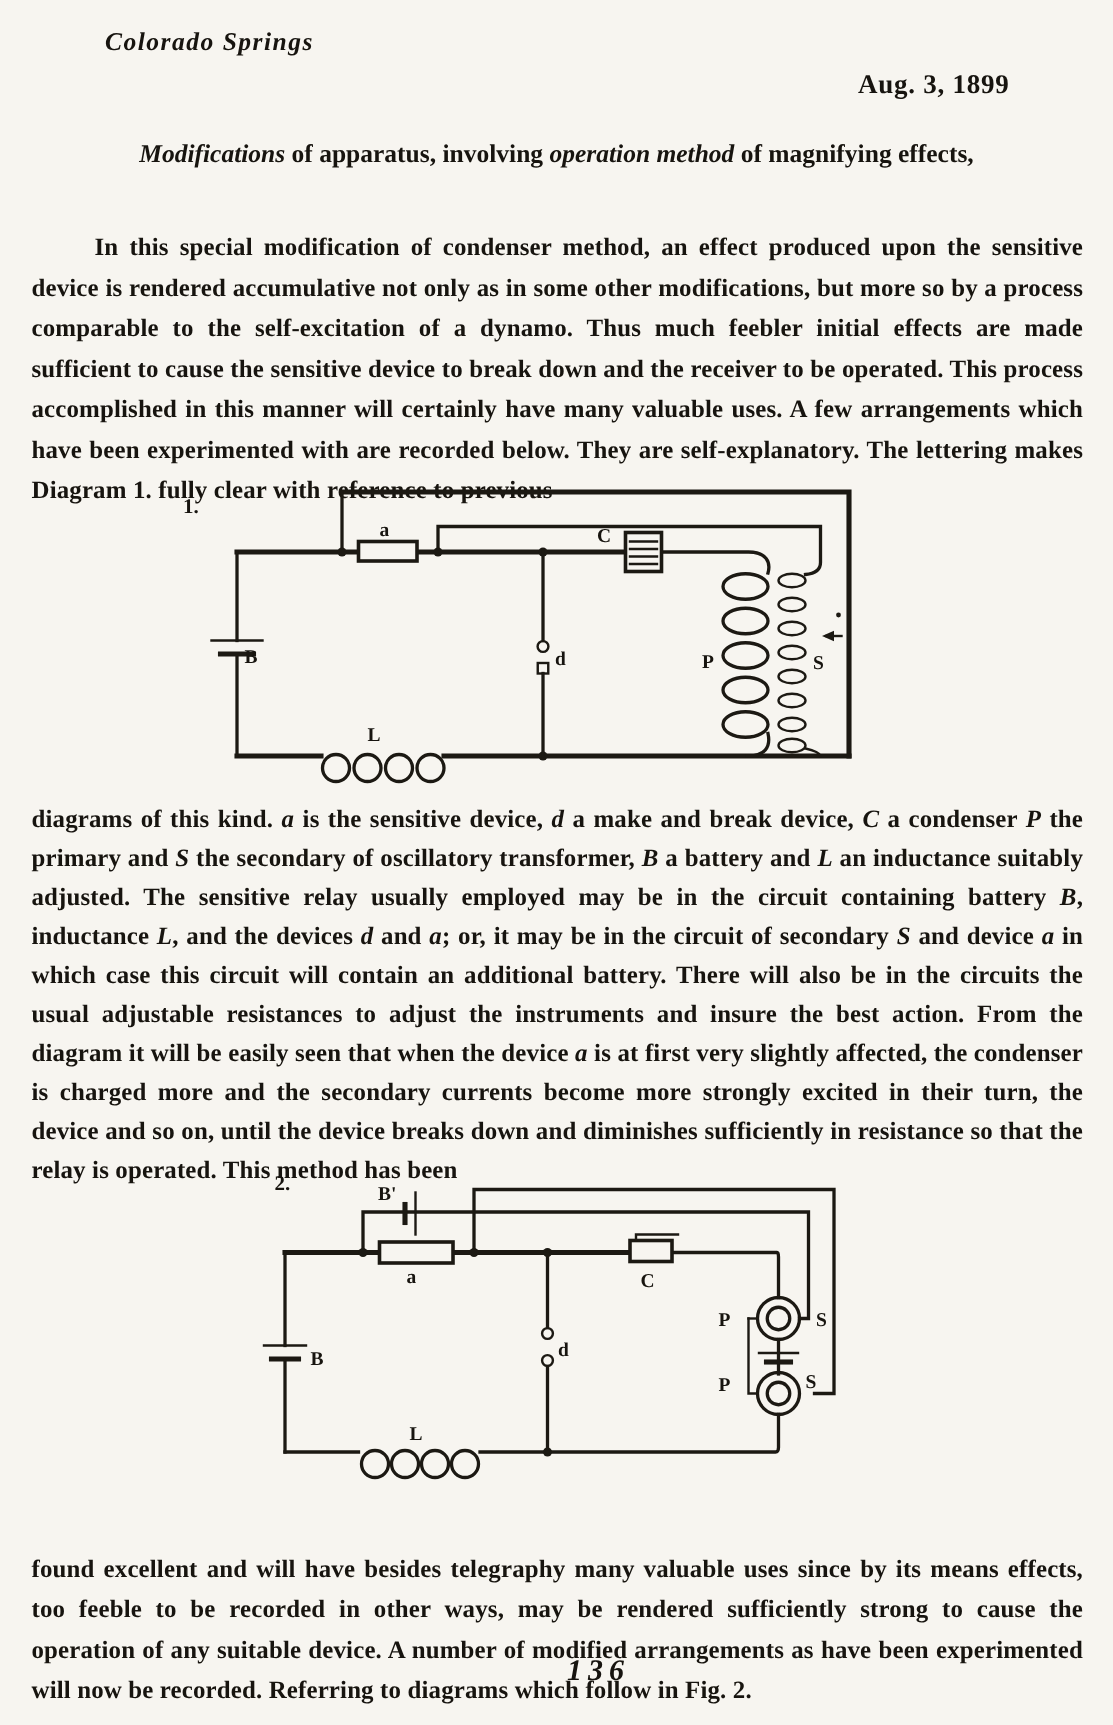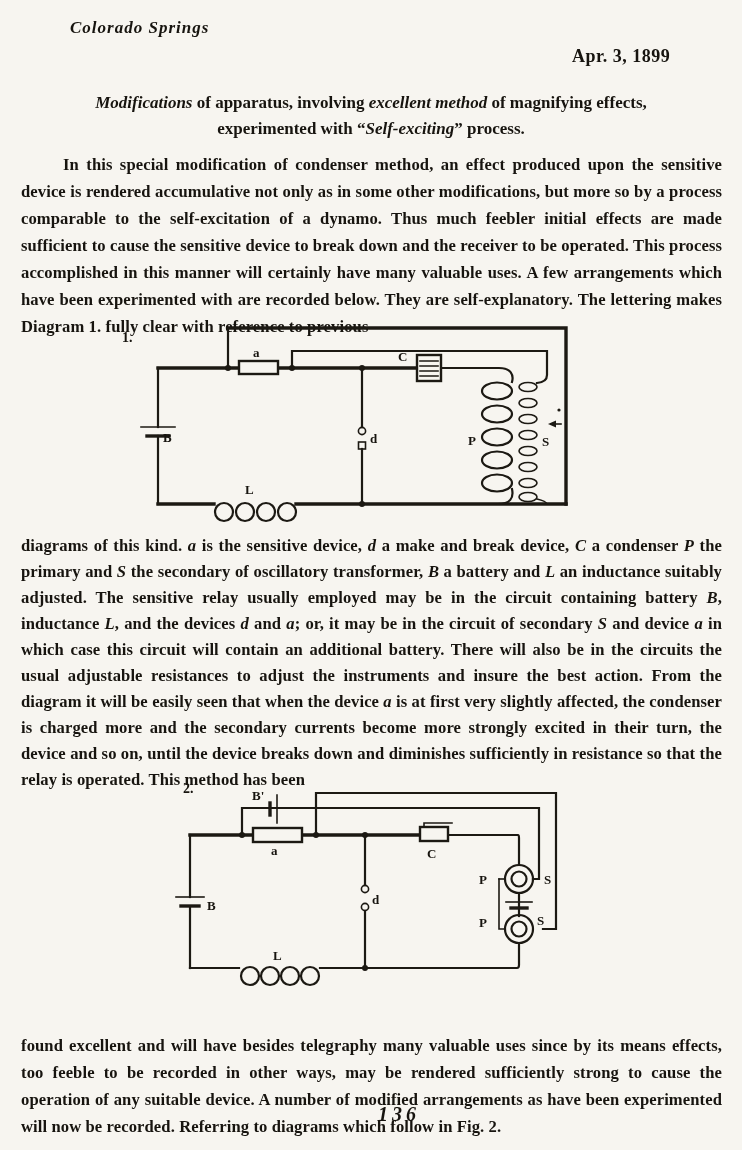--- a/index.html
+++ b/index.html
@@ -50,25 +50,24 @@
   .thin{stroke-width:1.6;}
   .dot{fill:#1c1913;stroke:none;}
   .box{fill:#f7f5f0;stroke:#1c1913;stroke-width:2.4;}
 </style>
 </head>
 <body>
 
 <div id="page">
 
   <div class="loc">Colorado Springs</div>
-  <div class="date">Apr. 3, 1899</div>
+  <div class="date">Aug. 3, 1899</div>
 
   <div class="title">
-    <div><i>Modifications</i> of apparatus, involving <i>excellent method</i> of magnifying effects,</div>
-    <div>experimented with “<i>Self-exciting</i>” process.</div>
+    <div><i>Modifications</i> of apparatus, involving <i>operation method</i> of magnifying effects,</div>
   </div>
 
   <div class="para" id="para1">In this special modification of condenser method, an effect produced upon the sensitive device is rendered accumulative not only as in some other modifications, but more so by a process comparable to the self-excitation of a dynamo. Thus much feebler initial effects are made sufficient to cause the sensitive device to break down and the receiver to be operated. This process accomplished in this manner will certainly have many valuable uses. A few arrangements which have been experimented with are recorded below. They are self-explanatory. The lettering makes Diagram 1. fully clear with reference to previous</div>
 
   <svg id="diag1" width="742" height="218" viewBox="0 0 742 218">
     <text class="num" x="122" y="27">1.</text>
 
     <g>
 
       <path class="stroke thick" d="M228 13 H566 V189"></path>

